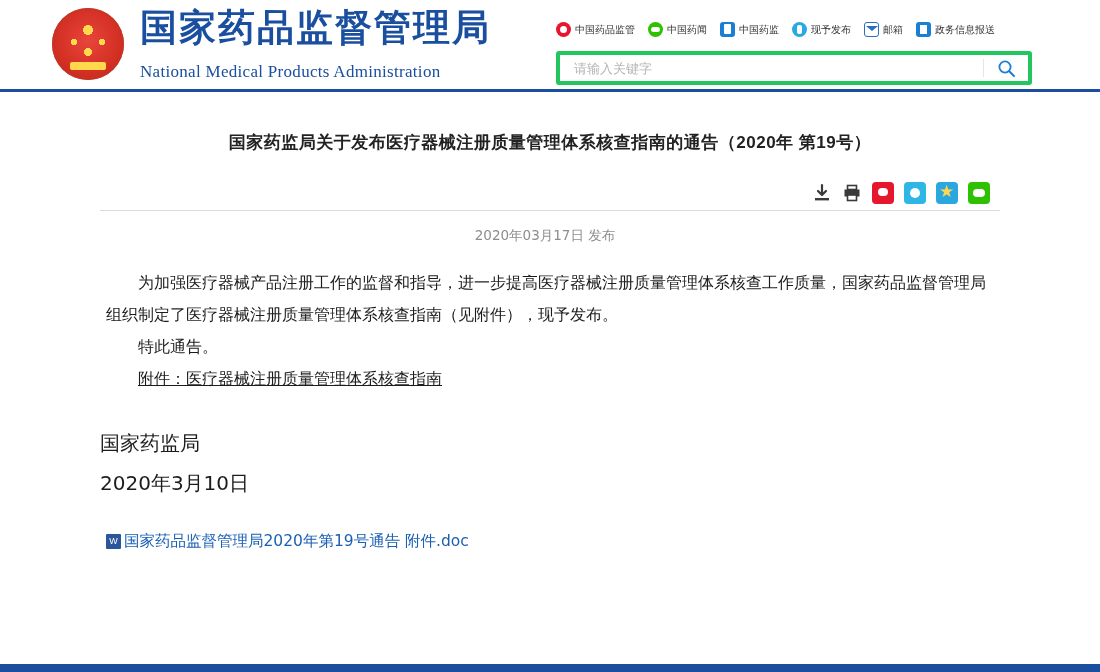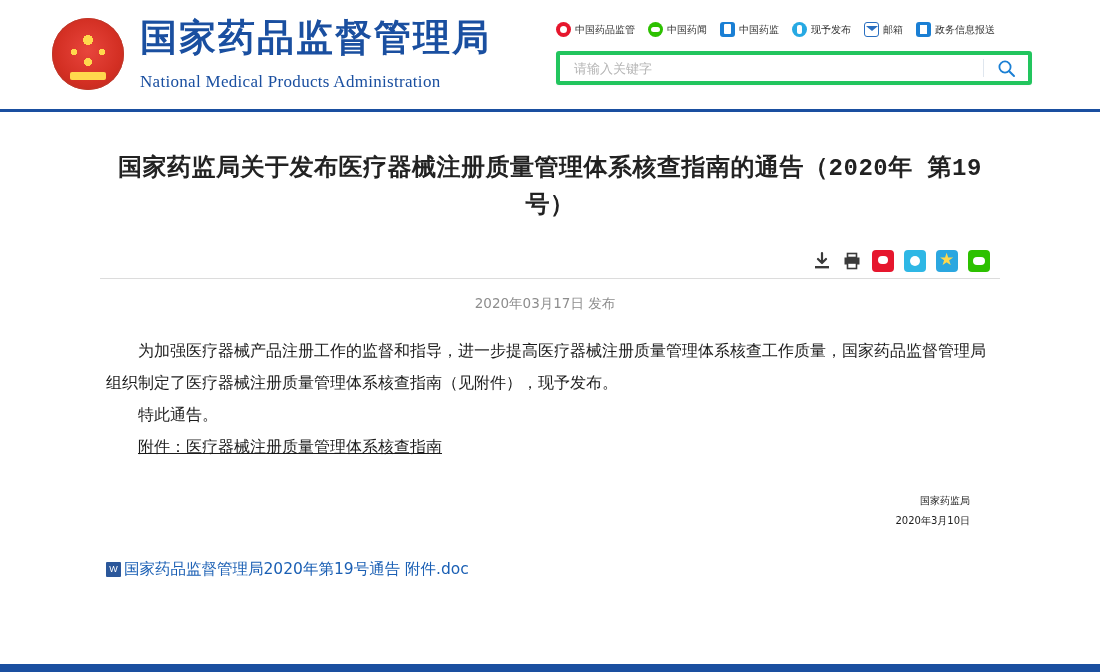--- a/index.html
+++ b/index.html
@@ -7,21 +7,21 @@
     margin: 0; padding: 0;
     width: 1100px; height: 672px;
     background: #ffffff;
     font-family: "Liberation Sans", sans-serif;
     overflow: hidden;
   }
 
   
   .header {
     position: relative;
-    height: 112px;
+    height: 92px;
     background: #ffffff;
     border-bottom: 3px solid #1a4fa0;
     display: flex;
     align-items: center;
   }
   .logo-block {
     display: flex;
     align-items: center;
     margin-left: 52px;
   }
@@ -140,22 +140,22 @@
   }
   .search-btn svg { display: block; }
 
   
   .article {
     width: 900px;
     margin: 0 auto;
     padding-top: 38px;
   }
   .art-title {
-    font-family: Liberation Mono, monospace;
-    font-size: 24px;
+    font-family: Liberation Sans, sans-serif;
+    font-size: 17px;
     font-weight: bold;
     color: #222;
     text-align: center;
     line-height: 1.55;
     letter-spacing: 0.5px;
   }
   .share-row {
     display: flex;
     justify-content: flex-end;
     align-items: center;
@@ -198,24 +198,23 @@
     font-size: 16px;
     color: #1c1c1c;
     line-height: 2.0;
     margin-top: 22px;
     padding: 0 6px;
   }
   .body-text p { margin: 0; text-indent: 2em; }
   .attach-line { margin-top: 18px; text-decoration: underline; }
   .signoff {
     font-family: "DejaVu Sans", sans-serif;
-    font-size: 10px;
+    font-size: 20px;
     color: #1c1c1c;
     line-height: 2.0;
-    text-align: right;
     margin-top: 28px;
     padding-right: 30px;
   }
   .attachment {
     margin-top: 28px;
     padding-left: 6px;
     display: flex;
     align-items: center;
     gap: 3px;
   }

